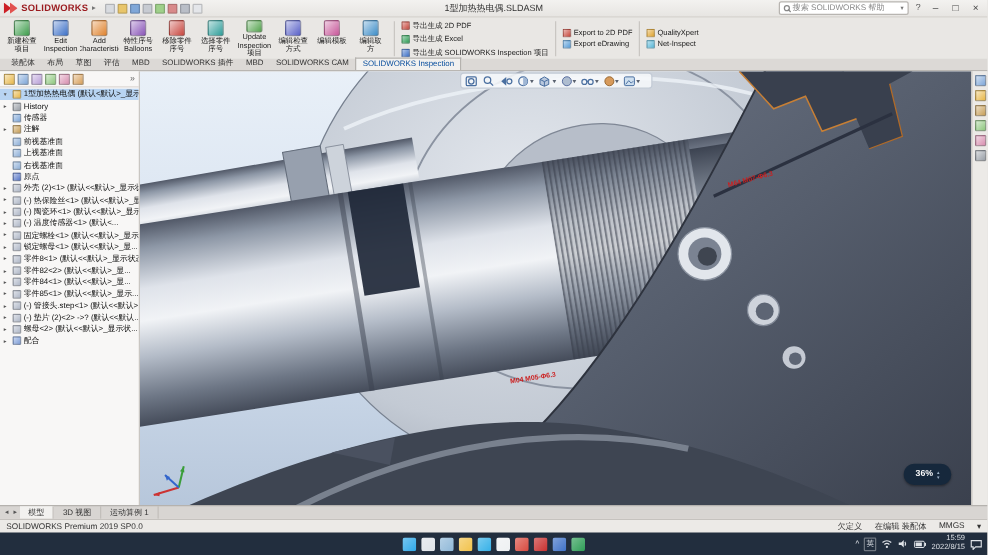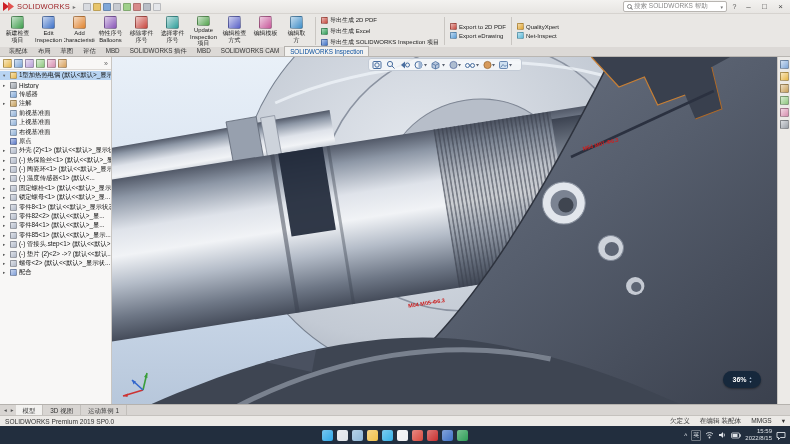--- a/index.html
+++ b/index.html
@@ -2,21 +2,21 @@
 <html><head>
 <meta charset="utf-8">
 <style>
   *{margin:0;padding:0;box-sizing:border-box;font-family:"Liberation Sans","DejaVu Sans",sans-serif;}
   html,body{width:790px;height:444px;overflow:hidden;background:#e8e6e3;}
   .app{width:790px;height:444px;display:flex;flex-direction:column;font-size:8px;color:#222;}
 
   
   .titlebar{height:14px;background:linear-gradient(#f3f2f0,#e7e5e2);display:flex;align-items:center;padding:0 3px;gap:3px;position:relative;border-bottom:1px solid #d6d3cf;}
   .sw-logo{width:11px;height:9px;display:inline-block;}
-  .sw-name{font-weight:normal;font-size:7.5px;color:#9b1b1f;letter-spacing:.2px;}
+  .sw-name{font-weight:bold;font-size:7.5px;color:#9b1b1f;letter-spacing:.2px;}
   .menu-exp{font-size:6px;color:#777;}
   .qat{display:flex;gap:2px;margin-left:4px;}
   .qat-icon{width:8px;height:8px;border-radius:1px;background:var(--c,#ccc);border:1px solid rgba(0,0,0,.18);}
   .tb-title{position:absolute;left:0;right:0;text-align:center;font-size:7.2px;color:#333;pointer-events:none;}
   .tb-right{margin-left:auto;display:flex;align-items:center;gap:3px;z-index:2;}
   .search-box{display:flex;align-items:center;gap:2px;background:#fff;border:1px solid #b8b5b1;border-radius:2px;height:11px;padding:0 3px;font-size:6.5px;color:#888;width:104px;}
   .mag{width:5px;height:5px;border:1px solid #888;border-radius:50%;position:relative;flex-shrink:0;}
   .mag::after{content:"";position:absolute;width:3px;height:1px;background:#888;transform:rotate(45deg);right:-2px;bottom:-1px;}
   .sb-caret{margin-left:auto;font-size:5px;color:#777;}
   .win-btn{width:13px;text-align:center;font-size:8px;color:#444;line-height:12px;}
@@ -93,20 +93,21 @@
 
     <span class="qat-icon" style="--c: #d8dbe0;"></span>
         <span class="qat-icon" style="--c: #e8c56a;"></span>
         <span class="qat-icon" style="--c: #7fa7d8;"></span>
         <span class="qat-icon" style="--c: #c7cbd2;"></span>
         <span class="qat-icon" style="--c: #9fd08a;"></span>
         <span class="qat-icon" style="--c: #d88a8a;"></span>
         <span class="qat-icon" style="--c: #b9bec7;"></span>
         <span class="qat-icon" style="--c: #e4e6ea;"></span>
       </div>
+    <div class="tb-title">1型加热热电偶.SLDASM</div>
     <div class="tb-right">
       <span class="search-box">
         <span class="mag"></span>
         <span>搜索 SOLIDWORKS 帮助</span>
         <span class="sb-caret">▾</span>
       </span>
       <span class="help-btn">?</span>
       <span class="win-btn">–</span>
       <span class="win-btn">□</span>
       <span class="win-btn">×</span>

